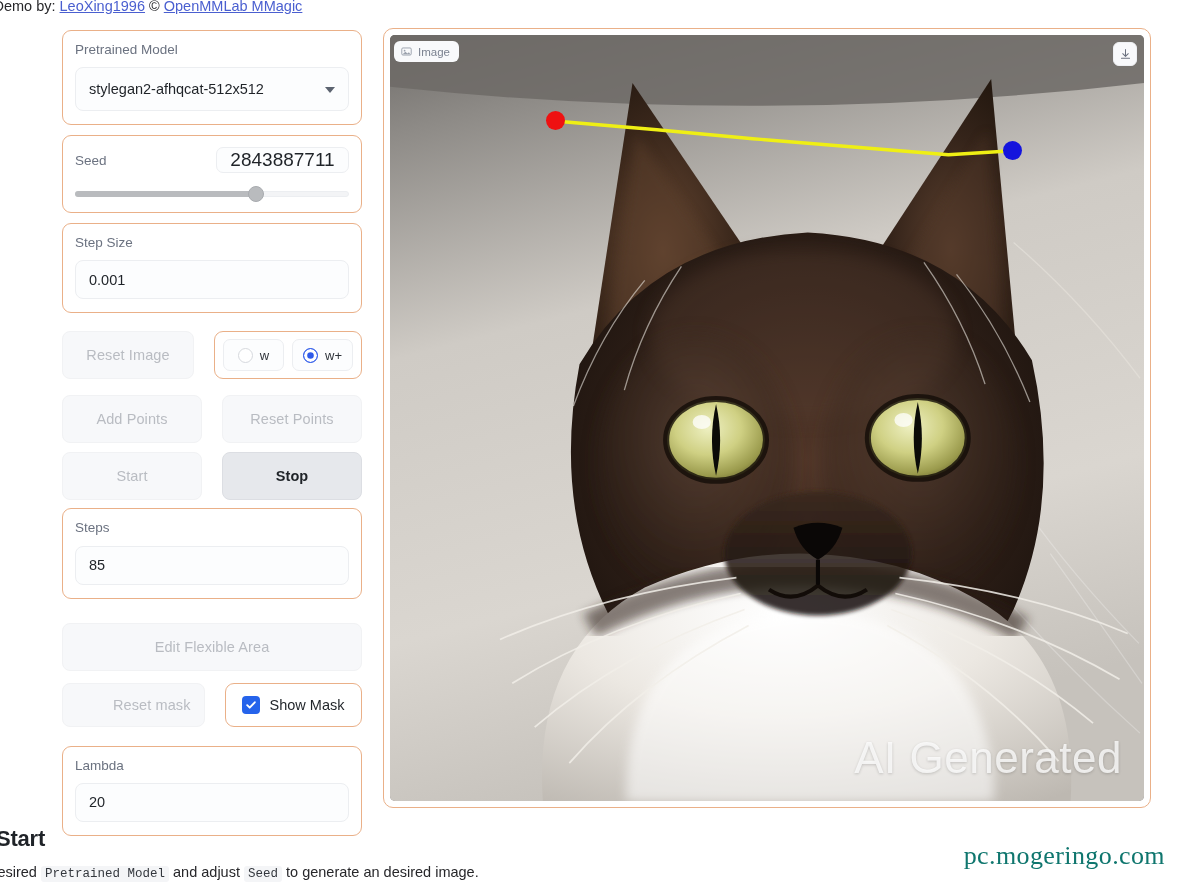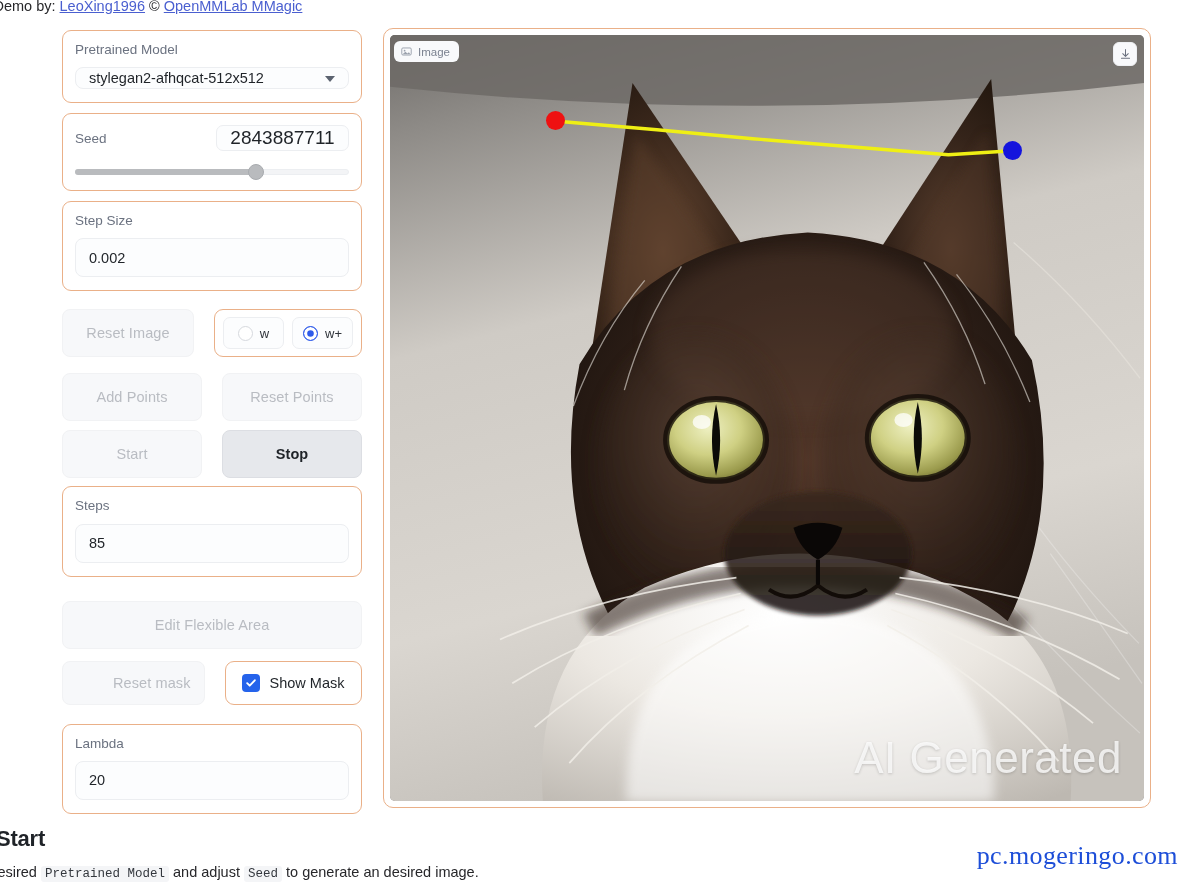--- a/index.html
+++ b/index.html
@@ -30,21 +30,21 @@
     margin-bottom: 10px;
   }
   .panel-label {
     font-size: 13.5px; color: #6b7280; margin-bottom: 9px; line-height: 1.2;
   }
 
   
   .dropdown {
     position: relative;
     border: 1.2px solid #eceef1; border-radius: 8px;
-    background: #fcfdfe; height: 22px;
+    background: #fcfdfe; height: 44px;
     display: flex; align-items: center; padding: 0 13px;
     font-size: 14.5px; color: #1f2328;
   }
   .caret {
     position: absolute; right: 13px; top: 50%;
     width: 0; height: 0; margin-top: -2px;
     border-left: 5px solid transparent;
     border-right: 5px solid transparent;
     border-top: 6px solid #5c6370;
   }
@@ -156,23 +156,23 @@
 
   
   .footer { position:absolute; left:-34px; top:826px; width:620px; }
   .footer h2 { font-size:22px; color:#1f2328; font-weight:700; letter-spacing:-.2px; }
   .footer p { margin-top:12px; font-size:14.5px; color:#27272a; }
   code.k {
     font-family:"Liberation Mono", monospace; font-size:12.5px;
     background:#f4f5f7; color:#33373d; padding:1px 4px; border-radius:3px;
   }
   .site-wm {
-    position:absolute; right:22px; top:841px;
+    position:absolute; right:35px; top:841px;
     font-family:"Liberation Serif", serif; font-size:26px;
-    color:#1d4ed8; letter-spacing:.4px;
+    color:#0f766e; letter-spacing:.4px;
   }
 </style>
 </head>
 <body>
 
 <div class="page">
 
   <div class="header">
     <span>adio Demo by:</span>
     <a href="#">LeoXing1996</a>
@@ -197,21 +197,21 @@
       </div>
       <div class="slider">
         <div class="slider-track"></div>
         <div class="slider-fill"></div>
         <div class="slider-thumb"></div>
       </div>
     </div>
 
     <div class="panel">
       <div class="panel-label">Step Size</div>
-      <div class="textfield">0.002</div>
+      <div class="textfield">0.001</div>
     </div>
 
     <div class="btn-row" style="margin-top:18px;">
       <div class="btn">Reset Image</div>
       <div class="radio-panel">
         <div class="radio-pill">
           <span class="radio-dot"></span>
           <span>w</span>
         </div>
         <div class="radio-pill">

